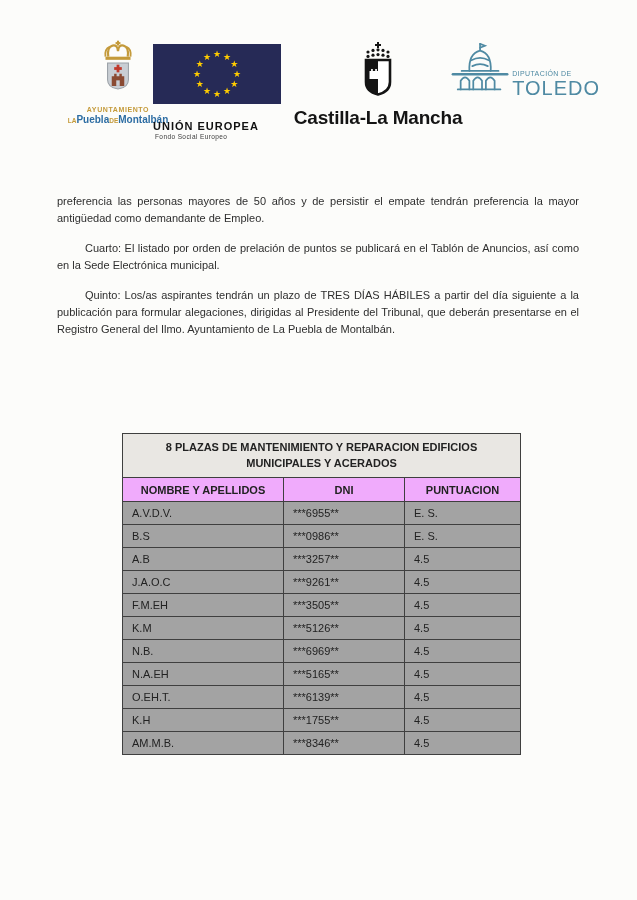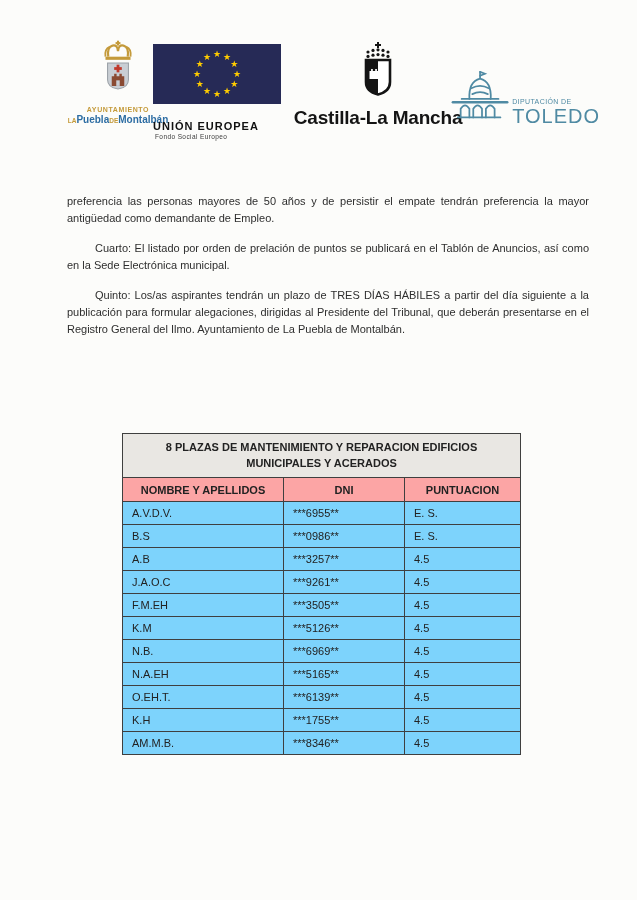--- a/index.html
+++ b/index.html
@@ -13,39 +13,39 @@
   .logo-ayto{left:68px;top:40px;width:100px;}
   .ayto-line1{font-size:7px;font-weight:bold;color:#c49a3a;letter-spacing:.6px;margin-top:2px;}
   .ayto-line2{font-size:10px;font-weight:bold;color:#2d6da3;white-space:nowrap;margin-top:1px;}
   .ayto-line2 .sm{font-size:6.5px;color:#c49a3a;}
   .logo-eu{left:153px;top:44px;width:130px;align-items:flex-start;}
   .eu-flag{width:128px;height:60px;background:#262a56;position:relative;}
   .eu-title{font-size:11px;font-weight:bold;color:#111;letter-spacing:1px;margin-top:16px;white-space:nowrap;}
   .eu-sub{font-size:6.5px;color:#3a3a3a;margin-top:1px;margin-left:2px;letter-spacing:.4px;}
   .logo-clm{left:308px;top:42px;width:140px;}
   .clm-label{font-size:19px;font-weight:bold;color:#141414;margin-top:3px;white-space:nowrap;letter-spacing:-.2px;}
-  .logo-toledo{left:450px;top:68px;width:150px;flex-direction:row;align-items:flex-end;}
+  .logo-toledo{left:450px;top:40px;width:150px;flex-direction:row;align-items:flex-end;}
   .toledo-text{display:flex;flex-direction:column;line-height:1;color:#4f8aa3;margin-left:2px;margin-bottom:2px;}
   .toledo-l1{font-size:7px;letter-spacing:.4px;}
   .toledo-l2{font-size:20px;letter-spacing:1px;margin-top:1px;}
   
-  .para{position:absolute;left:67px;width:522px;font-size:11px;line-height:17px;text-align:justify;}
+  .para{position:absolute;left:57px;width:522px;font-size:11px;line-height:17px;text-align:justify;}
   .para .lead{font-weight:normal;}
   .p1{top:182px;}
   .p2{top:229px;text-indent:28px;}
   .p3{top:276px;text-indent:28px;}
   
   .results{position:absolute;left:122px;top:433px;}
   table{border-collapse:collapse;table-layout:fixed;width:398px;border:1.5px solid #3c3c3c;}
   col.c1{width:161px;}col.c2{width:121px;}col.c3{width:116px;}
   th,td{border:1px solid #3f3f3f;font-size:11px;color:#222;vertical-align:middle;}
   .t-title th{height:39px;background:#e9e7e3;font-weight:bold;text-align:center;padding:2px 40px;line-height:1.45;}
-  .t-head th{height:23px;background:#fca5a5;font-weight:bold;text-align:center;padding:0;}
+  .t-head th{height:23px;background:#f0abfc;font-weight:bold;text-align:center;padding:0;}
   tbody tr{height:23px;}
-  tbody td{padding:0 0 0 9px;text-align:left;background:#7dd3fc;}
+  tbody td{padding:0 0 0 9px;text-align:left;background:#a3a3a3;}
 </style>
 </head>
 <body>
 
 <div class="page">
 
   <div class="logo logo-ayto">
     <svg width="64" height="64" viewBox="0 0 90 92">
 
       <rect x="43.5" y="1" width="3" height="7" fill="#c49a3a"></rect>

